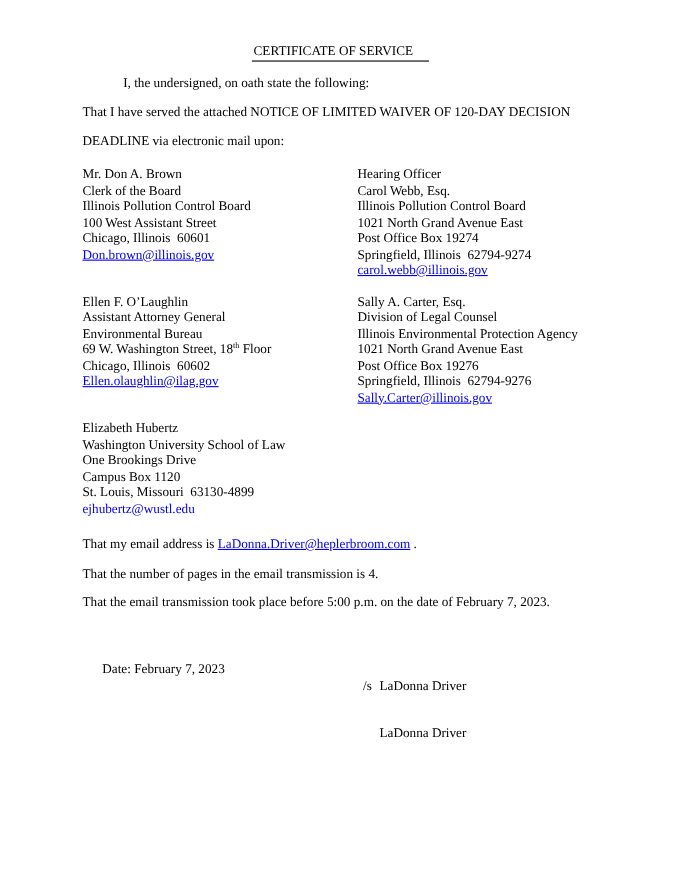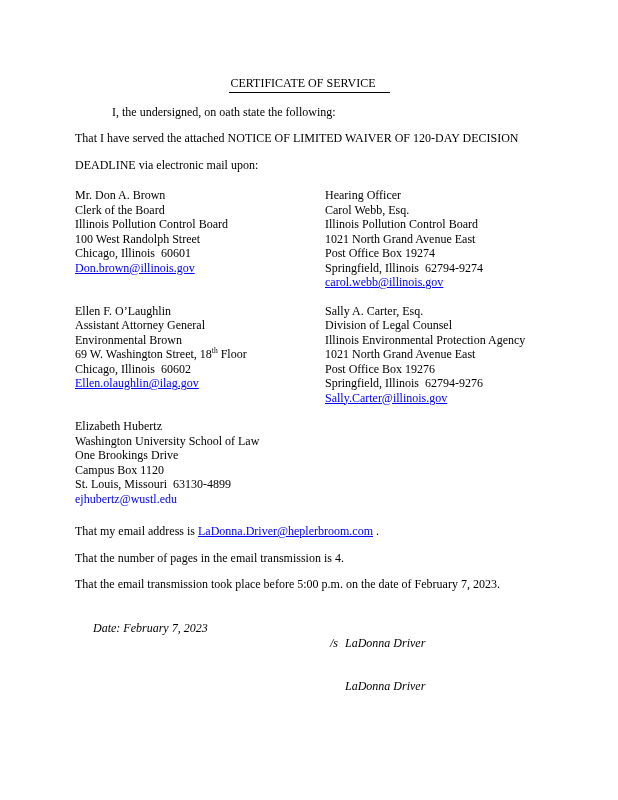--- a/index.html
+++ b/index.html
@@ -6,21 +6,21 @@
   body {
     width: 618px;
     height: 800px;
     background: #ffffff;
     color: #000000;
     font-family: "Liberation Serif", "DejaVu Serif", serif;
     font-size: 12px;
     line-height: 14.5px;
     overflow: hidden;
   }
-  .page { padding: 76px 75px 30px 75px; box-sizing: border-box; }
+  .page { padding: 39px 75px 30px 75px; box-sizing: border-box; }
 
   .title-wrap { text-align: center; margin-bottom: 12px; }
   .title {
     display: inline-block;
     border-bottom: 1px solid #000;
     padding: 0 14px 1px 2px;
     white-space: pre;
   }
 
   .para { margin: 0 0 12px 0; white-space: pre; }
@@ -33,23 +33,23 @@
     margin-top: 16px;
     margin-bottom: 0;
   }
   .addr-line { white-space: pre; }
   sup { font-size: 7.5px; line-height: 0; vertical-align: super; font-family: Liberation Serif, serif; }
 
   .email { color: #0000EE; text-decoration: underline; cursor: pointer; }
   .email.no-underline { text-decoration: none; }
 
   .bottom { margin-top: 18px; }
-  .time-para { margin-bottom: 15px; }
+  .time-para { margin-bottom: 32px; }
 
-  .sig-row { position: relative; white-space: pre; font-style: italic; }
+  .sig-row { position: relative; white-space: pre; }
   .sig-block { position: absolute; left: 255px; top: 0; }
   .sig-s { display: inline-block; width: 15px; }
   .sig-typed { margin-left: 15px; }
 </style>
 </head>
 <body>
 
 <div class="page">
 
   <div class="title-wrap">
@@ -60,39 +60,39 @@
 
   <p class="para">That I have served the attached NOTICE OF LIMITED WAIVER OF 120-DAY DECISION</p>
   <p class="para">DEADLINE via electronic mail upon:</p>
 
   <div class="recip-grid">
 
     <div class="recip">
       <div class="addr-line">Mr. Don A. Brown</div>
       <div class="addr-line">Clerk of the Board</div>
       <div class="addr-line">Illinois Pollution Control Board</div>
-      <div class="addr-line">100 West Randolph Street</div>
+      <div class="addr-line">100 West Assistant Street</div>
       <div class="addr-line">Chicago, Illinois  60601</div>
       <div class="addr-line"><a href="#" class="email">Don.brown@illinois.gov</a></div>
     </div>
 
     <div class="recip">
       <div class="addr-line">Hearing Officer</div>
       <div class="addr-line">Carol Webb, Esq.</div>
       <div class="addr-line">Illinois Pollution Control Board</div>
       <div class="addr-line">1021 North Grand Avenue East</div>
       <div class="addr-line">Post Office Box 19274</div>
       <div class="addr-line">Springfield, Illinois  62794-9274</div>
       <div class="addr-line"><a href="#" class="email">carol.webb@illinois.gov</a></div>
     </div>
 
     <div class="recip">
       <div class="addr-line">Ellen F. O’Laughlin</div>
       <div class="addr-line">Assistant Attorney General</div>
-      <div class="addr-line">Environmental Brown</div>
+      <div class="addr-line">Environmental Bureau</div>
       <div class="addr-line"><span>69 W. Washington Street, 18</span><sup>th</sup><span> Floor</span></div>
       <div class="addr-line">Chicago, Illinois  60602</div>
       <div class="addr-line"><a href="#" class="email">Ellen.olaughlin@ilag.gov</a></div>
     </div>
 
     <div class="recip">
       <div class="addr-line">Sally A. Carter, Esq.</div>
       <div class="addr-line">Division of Legal Counsel</div>
       <div class="addr-line">Illinois Environmental Protection Agency</div>
       <div class="addr-line">1021 North Grand Avenue East</div>

